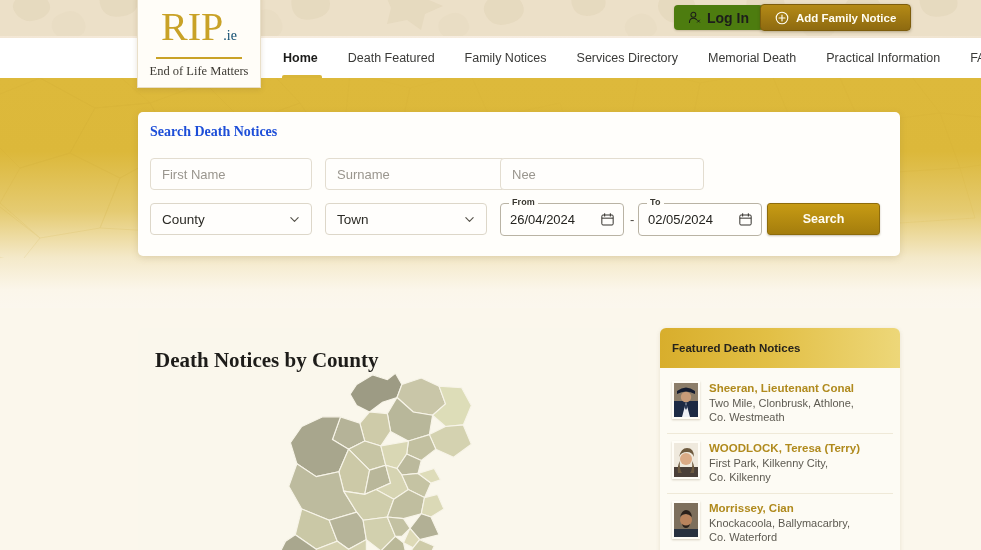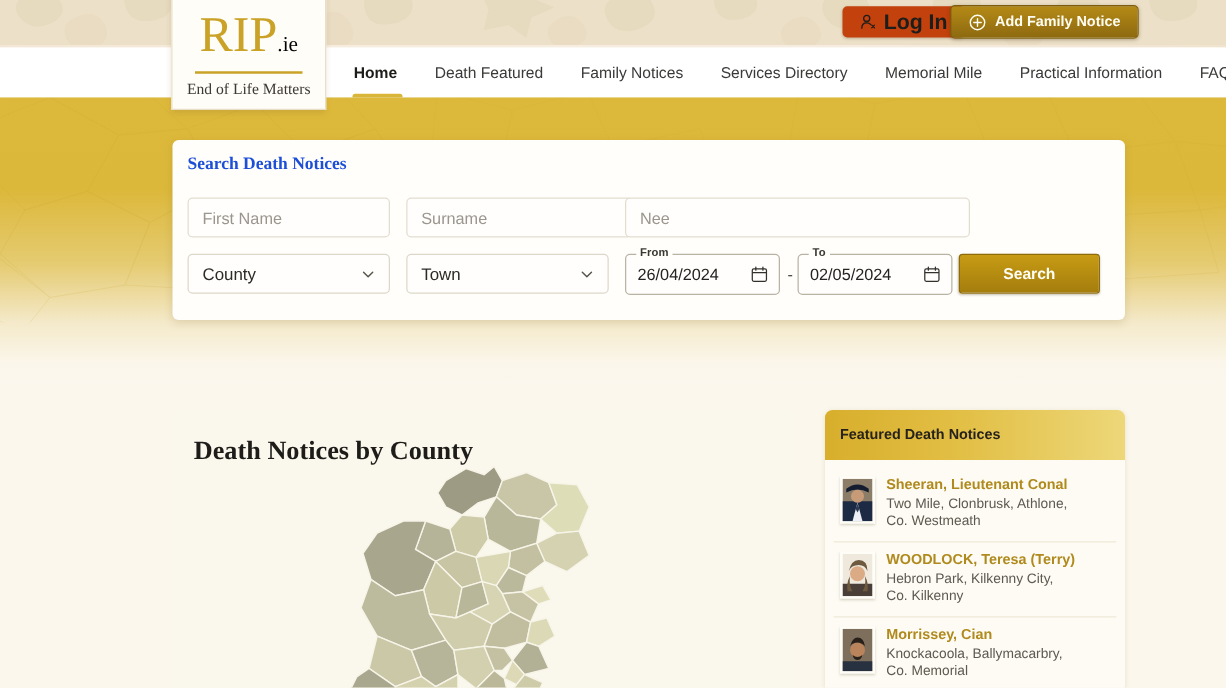--- a/index.html
+++ b/index.html
@@ -100,22 +100,22 @@
   .logo-rip {
     font-family: "Liberation Serif", serif;
     font-size: 40px;
     line-height: 40px;
     color: #c9a227;
     letter-spacing: 0px;
     position: relative;
     font-weight: 400;
   }
   .logo-rip .ie {
-    font-size: 17px;
-    color: #000000;
+    font-size: 14px;
+    color: #0c4a6e;
     vertical-align: baseline;
     margin-top: 38px;
   }
   .logo-underline {
     width: 86px; height: 2px;
     background: #c9a227;
     margin: 1px 0 5px 0;
   }
   .logo-tag {
     font-family: "Liberation Serif", serif;
@@ -126,24 +126,24 @@
 
   
   .btn-login {
     position: absolute;
     left: 674px; top: 5px;
     height: 25px;
     display: flex;
     align-items: center;
     gap: 6px;
     padding: 0 14px;
-    background: #c2410c;
+    background: #4d7c0f;
     border-radius: 4px;
     box-shadow: 0 1px 2px rgba(90,70,30,.25);
-    font-size: 17px;
+    font-size: 14px;
     font-weight: bold;
     color: #1d1d1b;
     cursor: pointer;
     z-index: 21;
     box-sizing: border-box;
   }
   .btn-add {
     position: absolute;
     left: 760px; top: 4px;
     height: 27px;
@@ -398,21 +398,21 @@
       <div class="navitem">
           <span>Death Featured</span>
         </div>
       <div class="navitem">
           <span>Family Notices</span>
         </div>
       <div class="navitem">
           <span>Services Directory</span>
         </div>
       <div class="navitem">
-          <span>Memorial Mile</span>
+          <span>Memorial Death</span>
         </div>
       <div class="navitem">
           <span>Practical Information</span>
         </div>
       <div class="navitem">
           <span>FAQ</span>
         </div>
     </div>
   </div>
 
@@ -480,21 +480,21 @@
 
   <div class="search-card">
     <div class="search-title">Search Death Notices</div>
 
     <div class="field" style="left:12px; top:46px; width:162px;">
       <span>First Name</span>
     </div>
     <div class="field" style="left:187px; top:46px; width:181px;">
       <span>Surname</span>
     </div>
-    <div class="field" style="left:362px; top:46px; width:276px;">
+    <div class="field" style="left:362px; top:46px; width:204px;">
       <span>Nee</span>
     </div>
 
     <div class="select" style="left:12px; top:91px; width:162px;">
       <span>County</span>
       <svg class="chev" viewBox="0 0 16 16">
         <path d="M3.5 5.8 L8 10.3 L12.5 5.8" fill="none" stroke="#55524a" stroke-width="1.4" stroke-linecap="round" stroke-linejoin="round"></path>
       </svg>
     </div>
     <div class="select" style="left:187px; top:91px; width:162px;">
@@ -612,38 +612,38 @@
             <rect width="24" height="34" fill="#efe9dd"></rect>
             <rect y="24" width="24" height="10" fill="#4a3f38"></rect>
             <circle cx="12" cy="16" r="6" fill="#dbab86"></circle>
             <path d="M5 14 q2 -9 8 -9 q7 0 7 9 q-2 -5 -7 -5 q-6 0 -8 5z" fill="#6e5a3f"></path>
             <path d="M6 18 q-1 8 2 12 l-4 0 q-1 -7 2 -12z" fill="#6e5a3f"></path>
             <path d="M18 18 q1 8 -2 12 l4 0 q1 -7 -2 -12z" fill="#6e5a3f"></path>
           </svg>
         </div>
         <div class="notice-text">
           <div class="notice-name">WOODLOCK, Teresa (Terry)</div>
-          <div class="notice-addr">Hebron Park, Kilkenny City,</div>
+          <div class="notice-addr">First Park, Kilkenny City,</div>
           <div class="notice-addr">Co. Kilkenny</div>
         </div>
       </div>
 
       <div class="notice">
         <div class="thumb">
           <svg width="24" height="34" viewBox="0 0 24 34">
             <rect width="24" height="34" fill="#7d6f5c"></rect>
             <rect y="26" width="24" height="8" fill="#28313f"></rect>
             <circle cx="12" cy="17" r="6" fill="#b9835c"></circle>
             <path d="M6 14 q2 -7 6 -7 q5 0 6 7 q-3 -3 -6 -3 q-4 0 -6 3z" fill="#2a201a"></path>
             <path d="M8 21 q4 3 8 0 q-1 4 -4 4 q-3 0 -4 -4z" fill="#2a201a"></path>
           </svg>
         </div>
         <div class="notice-text">
           <div class="notice-name">Morrissey, Cian</div>
           <div class="notice-addr">Knockacoola, Ballymacarbry,</div>
-          <div class="notice-addr">Co. Memorial</div>
+          <div class="notice-addr">Co. Waterford</div>
         </div>
       </div>
 
     </div>
   </div>
 
 </div>
 
 </body></html>

